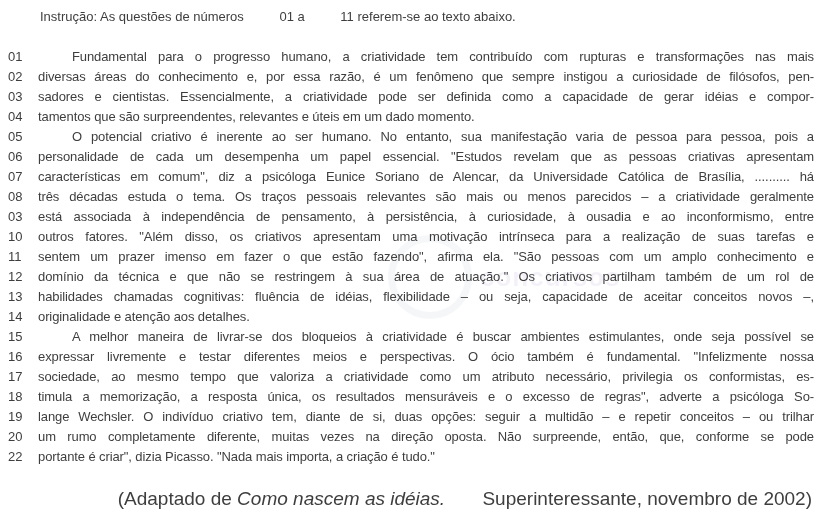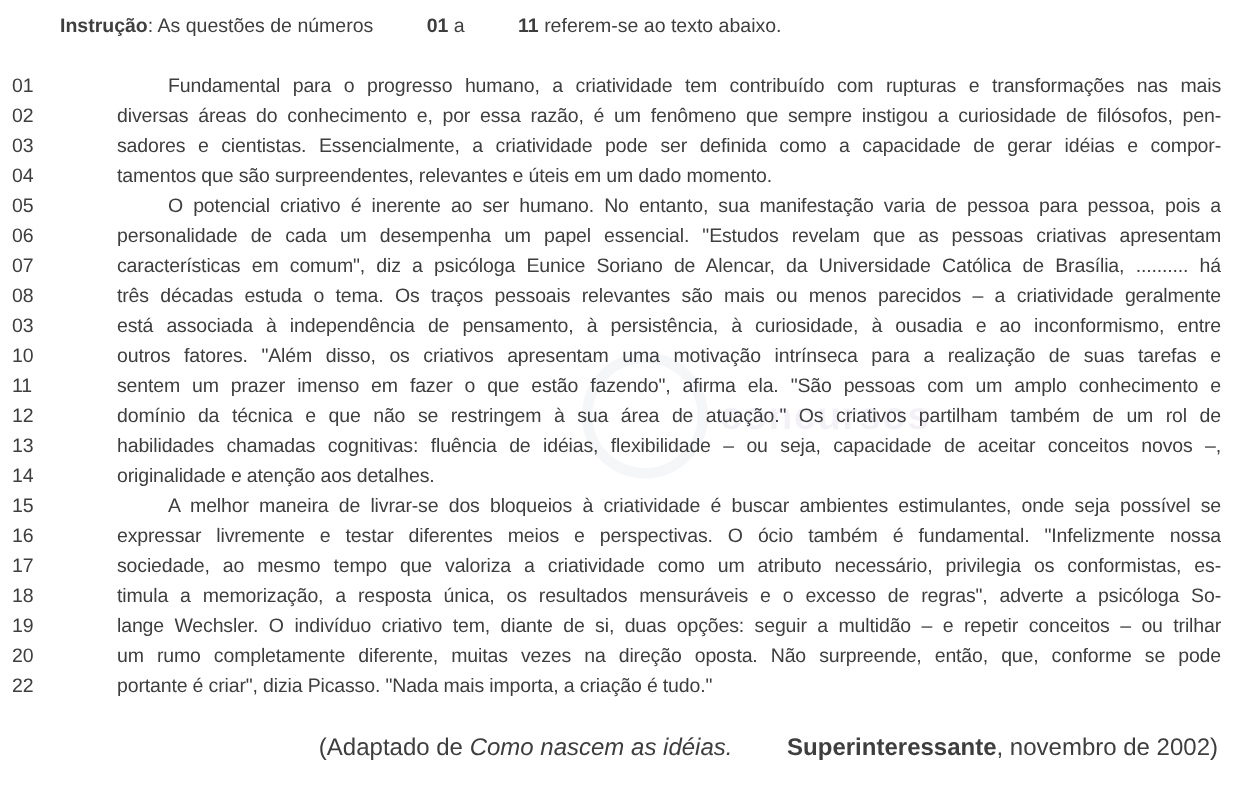--- a/index.html
+++ b/index.html
@@ -13,21 +13,21 @@
     overflow: hidden;
   }
   .instruction {
     position: absolute;
     top: 8px;
     left: 8px;
     right: 12px;
     font-size: 13px;
     line-height: 17px;
   }
-  .b { font-weight: bold; padding-left: 32px; }
+  .b { font-weight: normal; padding-left: 32px; }
   .i { font-style: italic; }
   .body-text {
     position: absolute;
     top: 47px;
     left: 8px;
     right: 12px;
   }
   .row {
     display: flex;
     height: 20px;
@@ -39,29 +39,28 @@
   .num {
     flex: 0 0 30px;
     width: 30px;
     text-align: left;
   }
   .txt {
     flex: 1;
     text-align: justify;
     text-align-last: justify;
     overflow: hidden;
-    margin-left: 40px;
   }
   .indent .txt { text-indent: 34px; }
   .para-end .txt { text-align-last: left; }
   .attribution {
     position: absolute;
     top: 490px;
     right: 14px;
-    font-size: 16px;
+    font-size: 19px;
     line-height: 17px;
     text-align: right;
   }
   .watermark {
     position: absolute;
     left: 388px;
     top: 234px;
     width: 190px;
     height: 86px;
     opacity: 0.06;

